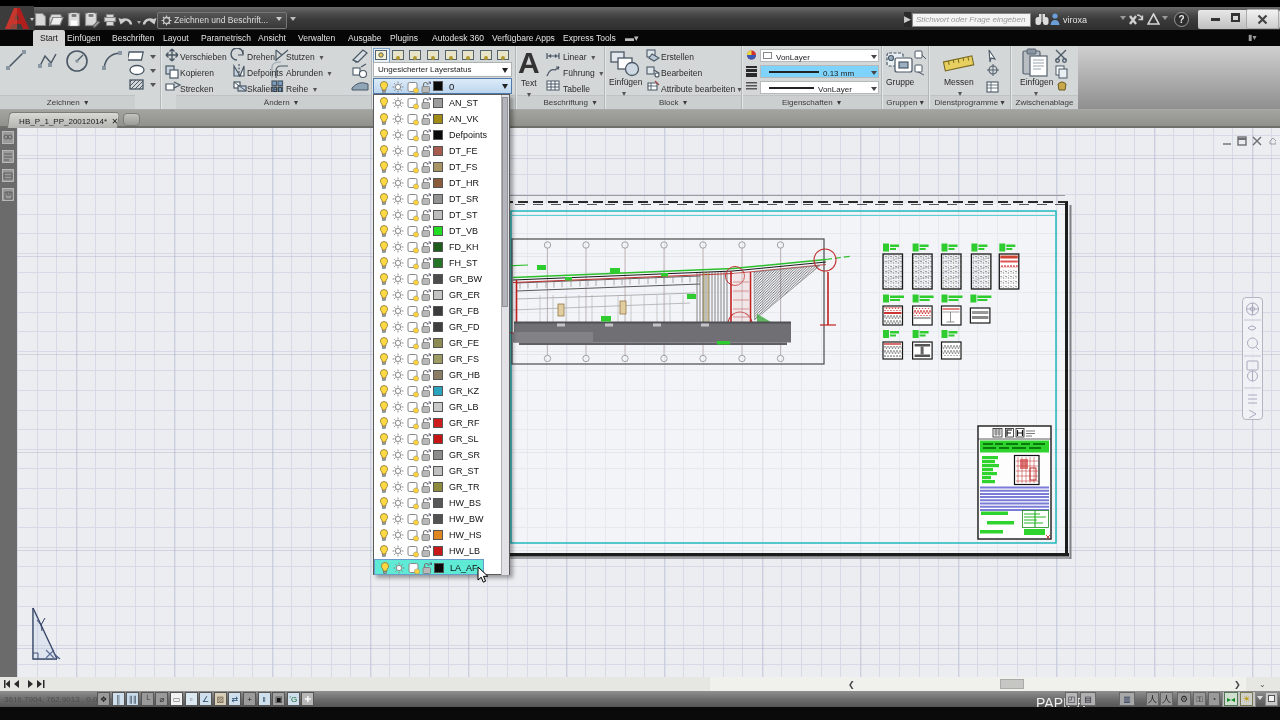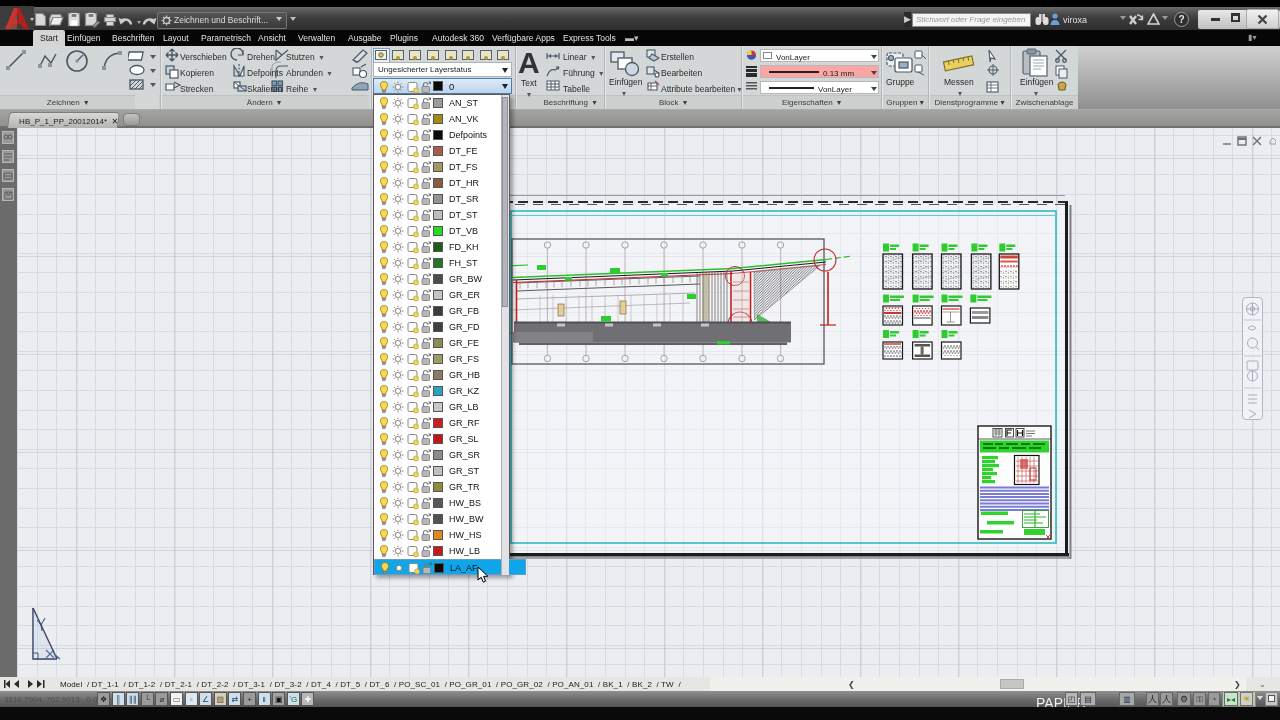--- a/index.html
+++ b/index.html
@@ -162,21 +162,21 @@
     <div class="rtab" style="left:348px">Ausgabe</div>
     <div class="rtab" style="left:390px">Plugins</div>
     <div class="rtab" style="left:432px">Autodesk 360</div>
     <div class="rtab" style="left:492px">Verfügbare Apps</div>
     <div class="rtab" style="left:563px">Express Tools</div>
     <div class="rtab" style="left:625px;color:#bbb;font-size:9px">▬▾</div>
     <div class="rtab" style="left:1248px;color:#9a9a9a;font-size:8px">▮▾</div>
   </div>
   <div id="ribbon" class="abs">
     <div class="pcap" style="left:0;width:135px">Zeichnen &nbsp;▾</div>
-    <div class="pcap" style="left:159px;width:210px">Ändern &nbsp;▾</div>
+    <div class="pcap" style="left:176px;width:210px">Ändern &nbsp;▾</div>
     <div class="pcap" style="left:372px;width:143px">Layer &nbsp;▾</div>
     <div class="pcap" style="left:516px;width:108px">Beschriftung &nbsp;▾</div>
     <div class="pcap" style="left:605px;width:136px">Block &nbsp;▾</div>
     <div class="pcap" style="left:742px;width:139px">Eigenschaften &nbsp;▾</div>
     <div class="pcap" style="left:882px;width:46px">Gruppen ▾</div>
     <div class="pcap" style="left:929px;width:81px">Dienstprogramme ▾</div>
     <div class="pcap" style="left:1011px;width:67px">Zwischenablage</div>
     <div class="psep" style="left:160px"></div>
     <div class="psep" style="left:371px"></div>
     <div class="psep" style="left:515px"></div>
@@ -357,21 +357,21 @@
           <rect x="1" y="32" width="11" height="1.5"></rect>
           <rect x="1" y="35" width="11" height="1.5"></rect>
           <rect x="1" y="38" width="11" height="1.5"></rect>
         </g>
     </svg>
     <div class="abs" style="left:760px;top:3px;width:119px;height:13px;background:#fff;border:1px solid #b5b9b9">
       <div class="abs" style="left:2px;top:2px;width:9px;height:7px;background:#fff;border:1px solid #888"></div>
       <div class="abs" style="left:15px;top:2.5px;font-size:8px;color:#222">VonLayer</div>
       <div class="abs" style="left:110px;top:5px;width:0;height:0;border-left:3px solid transparent;border-right:3px solid transparent;border-top:4px solid #444"></div>
     </div>
-    <div class="abs" style="left:760px;top:19px;width:119px;height:13px;background:#fca5a5;border:1px solid #b5b9b9">
+    <div class="abs" style="left:760px;top:19px;width:119px;height:13px;background:#7dd3fc;border:1px solid #b5b9b9">
       <div class="abs" style="left:8px;top:5px;width:50px;height:2px;background:#222"></div>
       <div class="abs" style="left:62px;top:2.5px;font-size:8px;color:#222">0.13 mm</div>
       <div class="abs" style="left:110px;top:5px;width:0;height:0;border-left:3px solid transparent;border-right:3px solid transparent;border-top:4px solid #444"></div>
     </div>
     <div class="abs" style="left:760px;top:35px;width:119px;height:13px;background:#fff;border:1px solid #b5b9b9">
       <div class="abs" style="left:8px;top:5px;width:45px;height:1.5px;background:#222"></div>
       <div class="abs" style="left:57px;top:2.5px;font-size:8px;color:#222">VonLayer</div>
       <div class="abs" style="left:110px;top:5px;width:0;height:0;border-left:3px solid transparent;border-right:3px solid transparent;border-top:4px solid #444"></div>
     </div>
     <svg class="abs" style="left:886px;top:3px" width="28" height="26" viewBox="0 0 28 26">
@@ -731,21 +731,20 @@
     <svg class="abs" style="left:3px;top:2px" width="42" height="10" viewBox="0 0 42 10">
 <g fill="#2a2a2a">
           <path d="M1 1 v8 M7 1 L2.5 5 L7 9 z"></path>
           <path d="M1 1 h1.5 v8 H1 z"></path>
           <path d="M16 1 L11 5 L16 9 z"></path>
           <path d="M25 1 L30 5 L25 9 z"></path>
           <path d="M34 1 L39 5 L34 9 z"></path>
           <path d="M40 1 h1.5 v8 H40 z"></path>
         </g>
 </svg>
-    <div class="abs" style="left:60px;top:3px;color:#1a1a1a;font-size:8px;letter-spacing:0.1px;white-space:nowrap">Model &nbsp;/ DT_1-1 &nbsp;/ DT_1-2 &nbsp;/ DT_2-1 &nbsp;/ DT_2-2 &nbsp;/ DT_3-1 &nbsp;/ DT_3-2 &nbsp;/ DT_4 &nbsp;/ DT_5 &nbsp;/ DT_6 &nbsp;/ PO_SC_01 &nbsp;/ PO_GR_01 &nbsp;/ PO_GR_02 &nbsp;/ PO_AN_01 &nbsp;/ BK_1 &nbsp;/ BK_2 &nbsp;/ TW &nbsp;/</div>
     <div class="abs" style="left:848px;top:3px;color:#444;font-size:8px">❮</div>
     <div class="abs" style="left:1000px;top:2px;width:24px;height:10px;background:#c6c6c2;border:1px solid #aaa"></div>
     <div class="abs" style="left:1234px;top:3px;color:#444;font-size:8px">❯</div>
     <div class="abs" style="left:1259px;top:3px;color:#555;font-size:8px">⌄</div>
   </div>
   <div id="statusbar" class="abs">
     <div class="abs" style="left:4px;top:4px;color:#4e4e4e;font-size:8px">3616.7904, 762.9013 , 0.0000</div>
     <div class="abs" style="left:97px;top:1px;width:13px;height:14px;background:#9a9a9a;border:1px solid #555;color:#222;font-size:8px;line-height:13px;text-align:center;overflow:hidden">❖</div>
     <div class="abs" style="left:111.6px;top:1px;width:13px;height:14px;background:#cfe0ec;border:1px solid #555;color:#345;font-size:8px;line-height:13px;text-align:center;overflow:hidden">║</div>
     <div class="abs" style="left:126.2px;top:1px;width:13px;height:14px;background:#c8dcec;border:1px solid #555;color:#345;font-size:8px;line-height:13px;text-align:center;overflow:hidden">∥∥</div>
@@ -1465,21 +1464,21 @@
 <g>
               <rect x="43" y="6.5" width="7.5" height="6" rx="1" fill="#b8b8b8" stroke="#777" stroke-width="0.8"></rect>
 <path d="M44.5 6.5 v-2 a2 2 0 0 1 4 0" fill="none" stroke="#777" stroke-width="1.2"></path>
 <path d="M49 4.5 l2.5 -2.5 M51.5 2 l-2 0 M51.5 2 l0 2" stroke="#557" stroke-width="0.9" fill="none"></path>
             </g>
           </g>
         </svg>
         <div class="sw" style="background:#c81818"></div>
         <div class="lname">HW_LB</div>
       </div>
-    <div class="lrow" style="top:464px;background:#0ea5e9;border:1px solid #6a9ac8;width:152px">
+    <div class="lrow" style="top:464px;background:#5eead4;border:1px solid #6a9ac8;width:110px">
         <svg class="abs" style="left:5px;top:1px" width="52" height="14" viewBox="0 0 52 14">
 <g>
             <path d="M5 1.5 a3.6 3.6 0 0 1 3.6 3.6 q0 2 -1.6 3 l0 1.9 -4 0 0 -1.9 q-1.6 -1 -1.6 -3 A3.6 3.6 0 0 1 5 1.5 z" fill="#ffd844" stroke="#8a7a30" stroke-width="0.8"></path>
 <rect x="3.4" y="10.6" width="3.2" height="1.8" fill="#999" stroke="#666" stroke-width="0.5"></rect>
 <g stroke="#8a8a8a" stroke-width="1" fill="#fff">
               <circle cx="19" cy="7" r="2.6"></circle>
 <path d="M19 1.5 v2 M19 10.5 v2 M13.5 7 h2 M22.5 7 h2 M15.2 3.2 l1.4 1.4 M21.4 9.4 l1.4 1.4 M22.8 3.2 l-1.4 1.4 M16.6 9.4 L15.2 10.8"></path>
             </g>
 <g>
               <rect x="29" y="2.5" width="9" height="9" rx="1.5" fill="#fdfdfd" stroke="#888" stroke-width="1"></rect>

